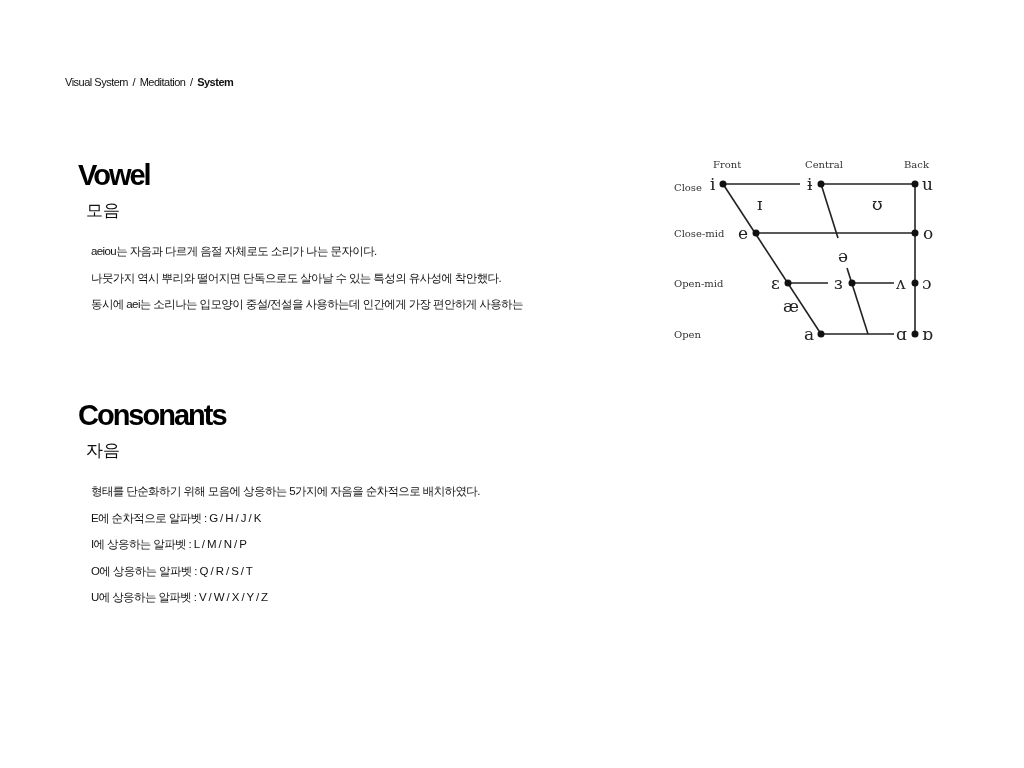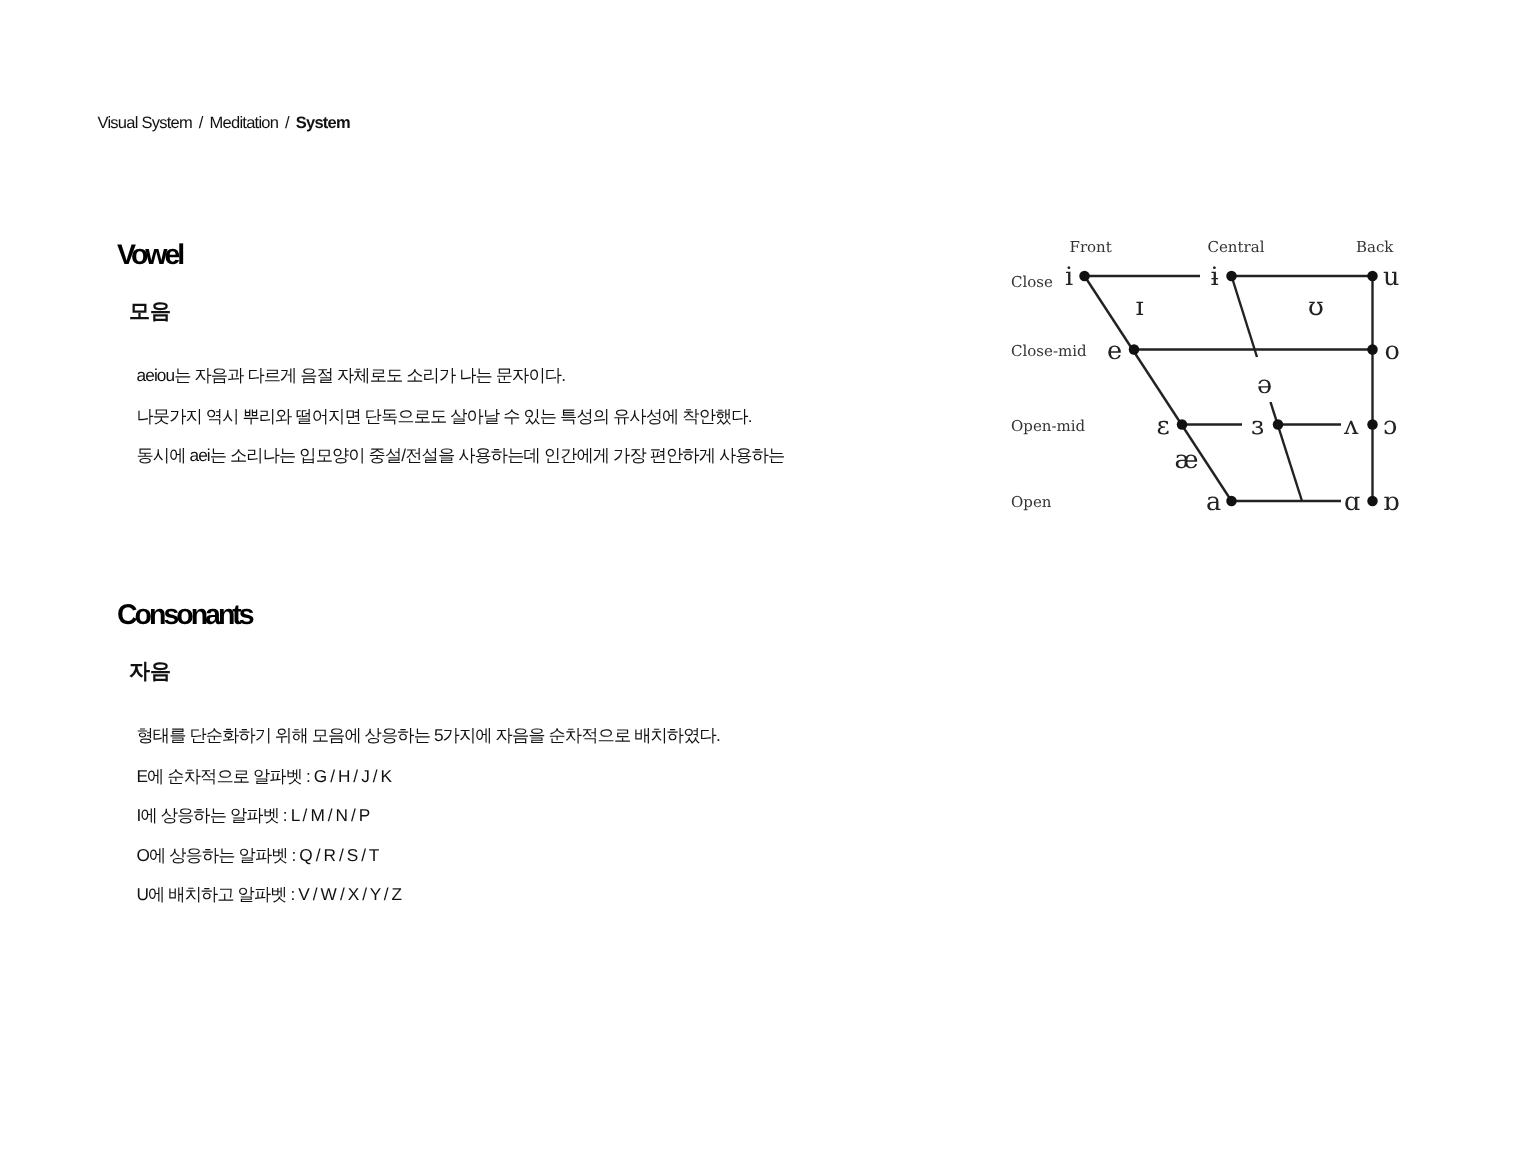--- a/index.html
+++ b/index.html
@@ -24,32 +24,32 @@
     color: #111;
     white-space: nowrap;
   }
   .breadcrumb .crumb { color: #111; }
   .breadcrumb .sep { margin: 0 2px; }
   .breadcrumb .current { font-weight: bold; }
 
   .section-title {
     position: absolute;
     left: 78px;
-    font-size: 19px;
+    font-size: 29px;
     font-weight: bold;
     letter-spacing: -2px;
     color: #000;
     margin: 0;
     line-height: 1;
   }
   .section-sub {
     position: absolute;
     left: 86px;
-    font-size: 14px;
-    font-weight: bold;
+    font-size: 17px;
+    font-weight: normal;
     color: #111;
     text-align: right;
   }
   .para {
     position: absolute;
     left: 79px;
     margin: 12px;
     padding: 0;
     list-style: none;
   }
@@ -173,15 +173,15 @@
 </div>
 
 <section>
   <h1 id="cons-title" class="section-title">Consonants</h1>
   <div id="cons-sub" class="section-sub">자음</div>
   <ul id="cons-para" class="para">
     <li>형태를 단순화하기 위해 모음에 상응하는 5가지에 자음을 순차적으로 배치하였다.</li>
     <li>E에 순차적으로 알파벳 : G / H / J / K</li>
     <li>I에 상응하는 알파벳 : L / M / N / P</li>
     <li>O에 상응하는 알파벳 : Q / R / S / T</li>
-    <li>U에 배치하고 알파벳 : V / W / X / Y / Z</li>
+    <li>U에 상응하는 알파벳 : V / W / X / Y / Z</li>
   </ul>
 </section>
 
 </body></html>

